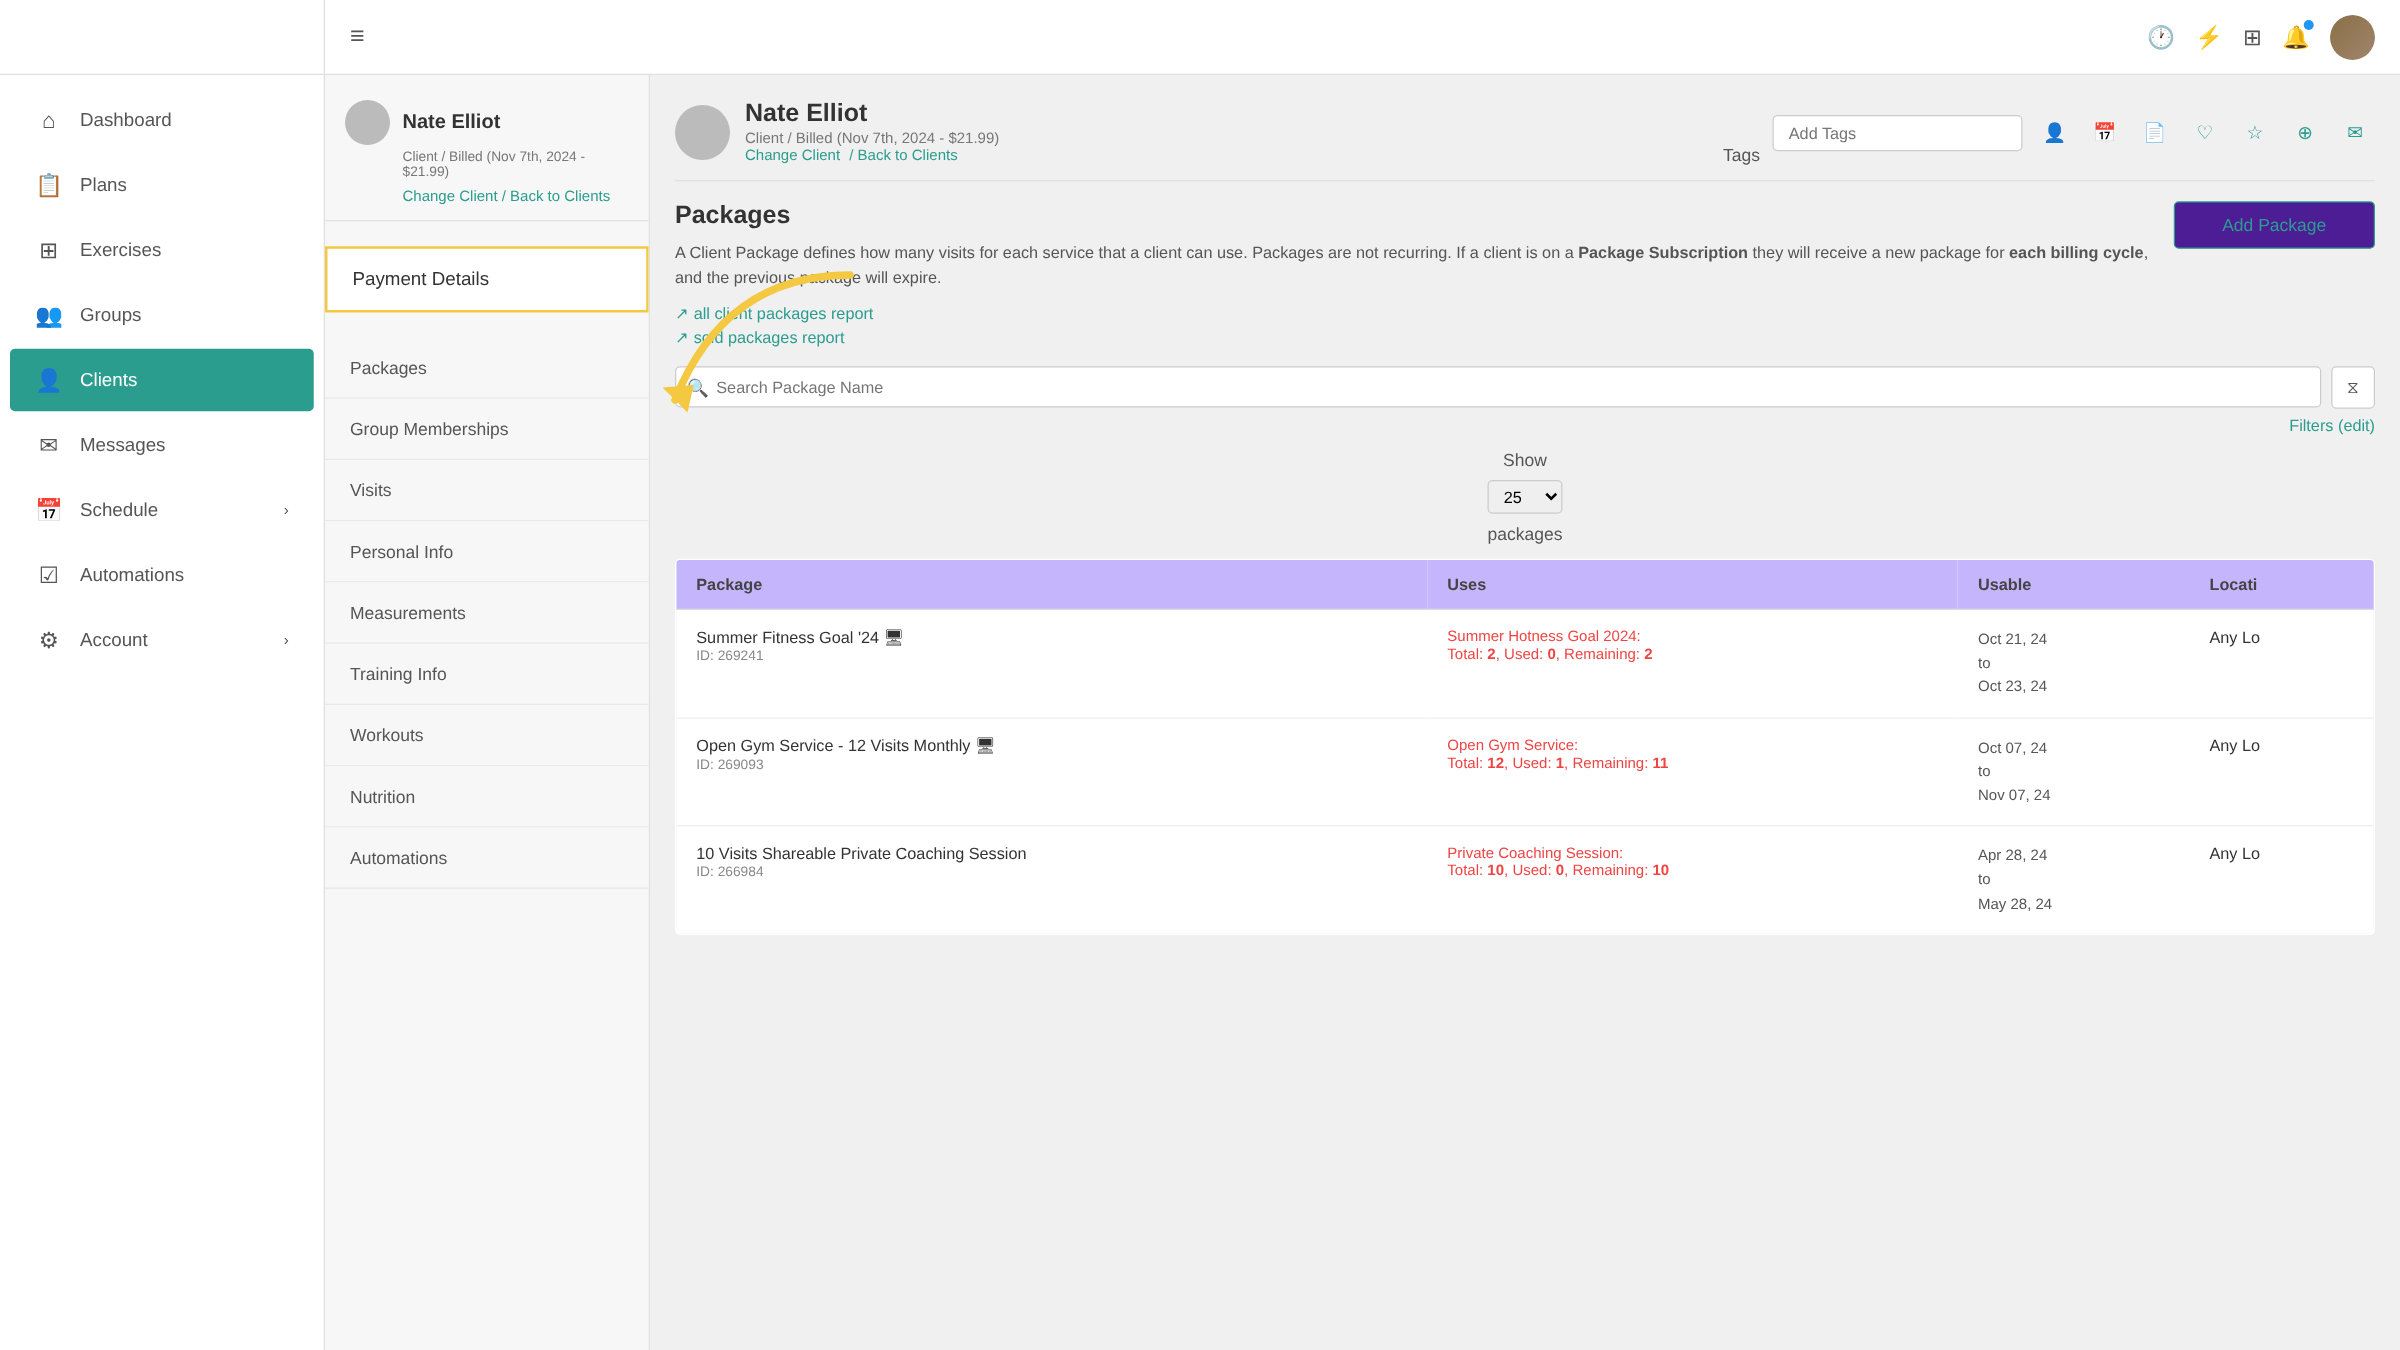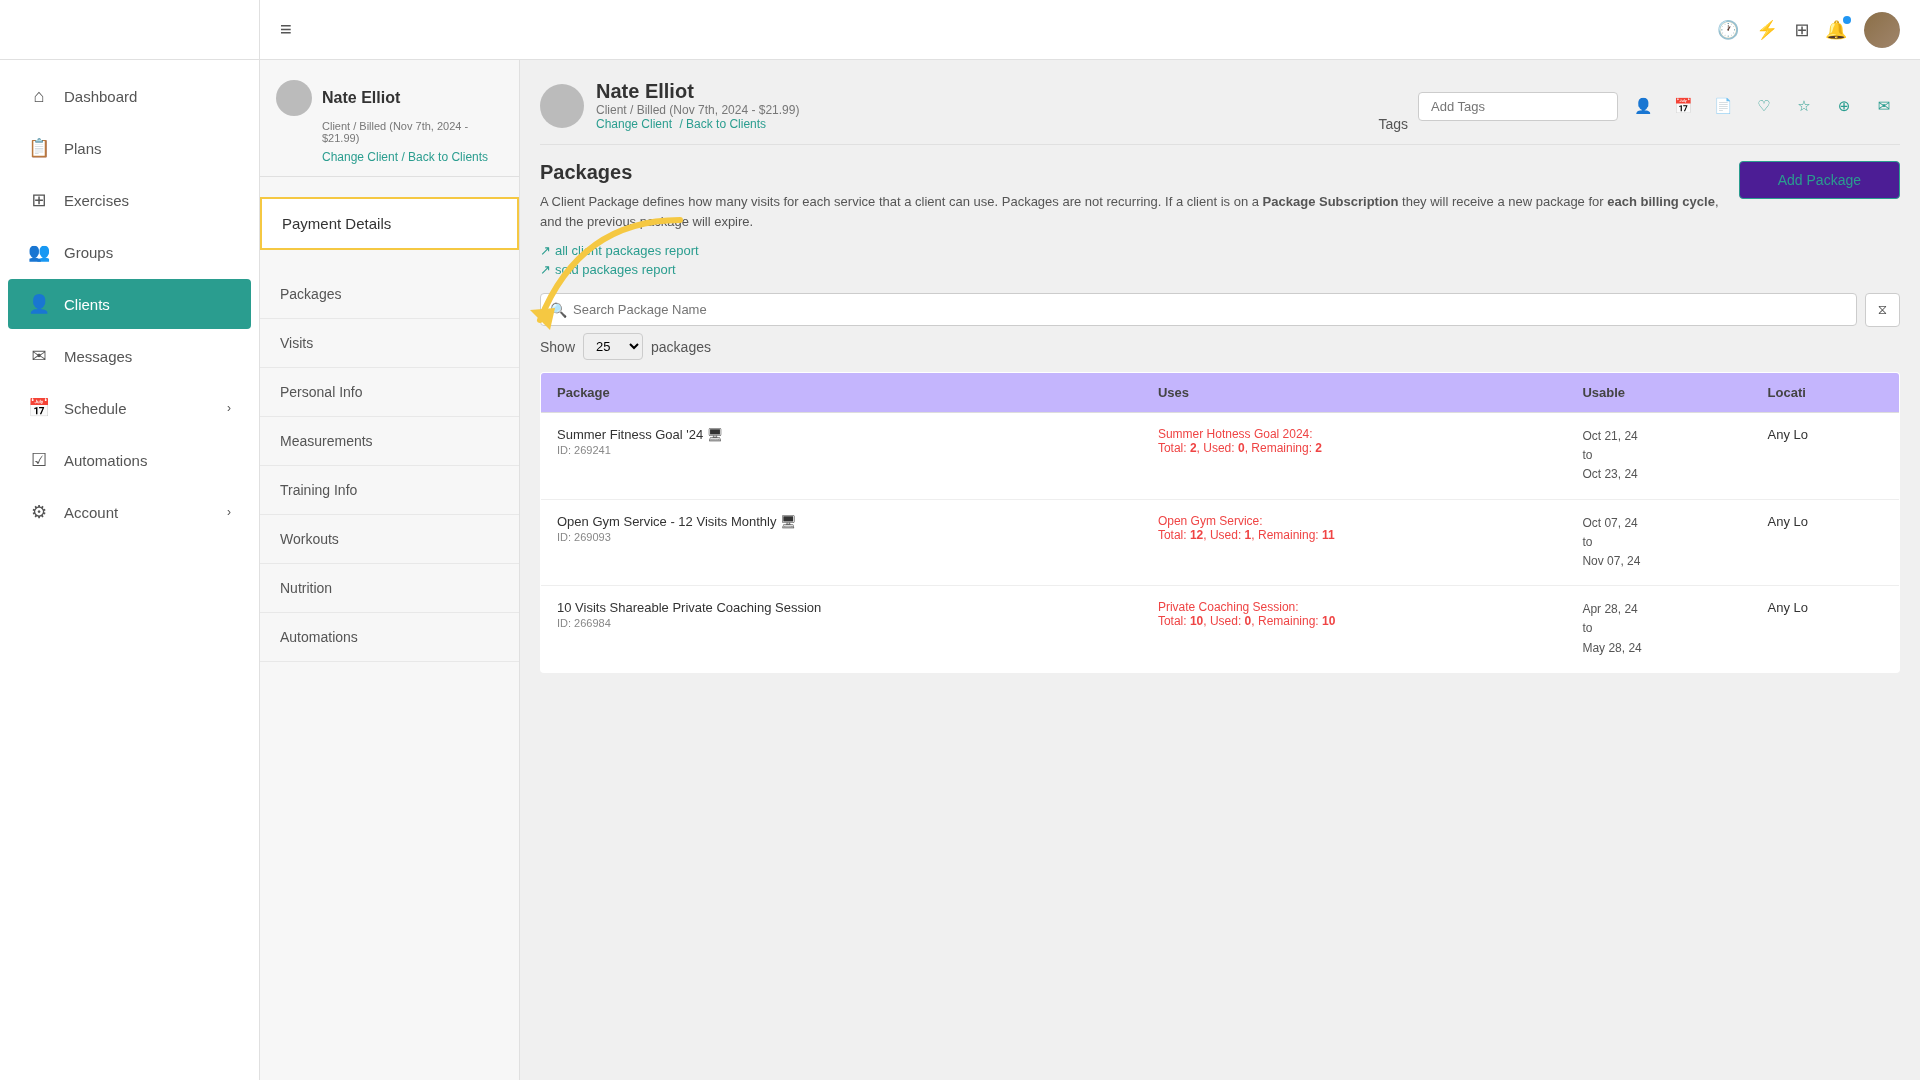--- a/index.html
+++ b/index.html
@@ -157,21 +157,21 @@
     .search-row { display: flex; gap: 8px; margin-bottom: 6px; }
     .search-input-wrapper { flex: 1; position: relative; }
     .search-input-wrapper .search-icon { position: absolute; left: 10px; top: 50%; transform: translateY(-50%); color: #999; font-size: 14px; }
     .search-input { width: 100%; border: 1px solid #ccc; border-radius: 4px; padding: 8px 8px 8px 32px; font-size: 13px; color: #333; }
     .filter-btn { border: 1px solid #ccc; background: #fff; border-radius: 4px; padding: 8px 12px; cursor: pointer; color: #555; }
 
     .filters-row { text-align: right; margin-bottom: 12px; font-size: 13px; color: #555; }
     .filters-row span { color: #2a9d8f; cursor: pointer; }
 
     
-    .show-row { display: flex; align-items: center; gap: 8px; margin-bottom: 12px; font-size: 14px; color: #555; }
+    .show-row { display: flex; align-items: center; gap: 8px; margin-bottom: 12px; font-size: 14px; color: #555; flex-direction: column; }
     .show-select { border: 1px solid #ccc; border-radius: 4px; padding: 4px 8px; font-size: 13px; }
 
     
     .packages-table { width: 100%; border-collapse: collapse; background: #fff; border: 1px solid #e0e0e0; border-radius: 4px; overflow: hidden; }
     .packages-table th { background: #c4b5fd; padding: 12px 16px; text-align: left; font-size: 13px; font-weight: 600; color: #444; border-bottom: 1px solid #ddd; }
     .packages-table td { padding: 14px 16px; font-size: 13px; color: #333; border-bottom: 1px solid #eee; vertical-align: top; }
     .packages-table tr:last-child td { border-bottom: none; }
     .pkg-name { font-weight: 500; color: #333; }
     .pkg-id { font-size: 11px; color: #888; margin-top: 2px; }
     .uses-label { color: #ef4444; font-size: 12px; }
@@ -283,20 +283,23 @@
           <a href="#">Back to Clients</a>
         </div>
       </div>
 
       <div class="sub-nav-item highlighted">
         <span>Payment Details</span>
       </div>
 
       <div class="sub-nav-item sub-nav-section">
         <span>Packages</span>
+      </div>
+      <div class="sub-nav-item sub-nav-section">
+        <span>Group Memberships</span>
       </div>
       <div class="sub-nav-item sub-nav-section">
         <span>Visits</span>
       </div>
       <div class="sub-nav-item sub-nav-section">
         <span>Personal Info</span>
       </div>
       <div class="sub-nav-item sub-nav-section">
         <span>Measurements</span>
       </div>
@@ -366,20 +369,24 @@
       </div>
 
       <div class="search-row">
         <div class="search-input-wrapper">
           <span class="search-icon">🔍</span>
           <input class="search-input" type="text" placeholder="Search Package Name" style="">
         </div>
         <button class="filter-btn">⧖</button>
       </div>
 
+      <div class="filters-row">
+        <span>Filters</span>
+        <span style="cursor:pointer;">(edit)</span>
+      </div>
 
       <div class="show-row">
         <span>Show</span>
         <select class="show-select">
           <option>10</option>
           <option selected="">25</option>
           <option>50</option>
           <option>100</option>
         </select>
         <span>packages</span>

